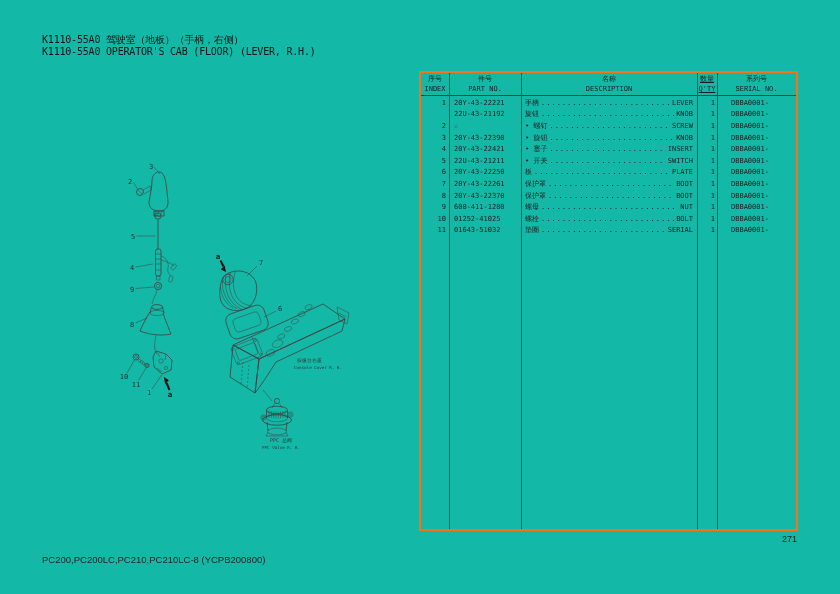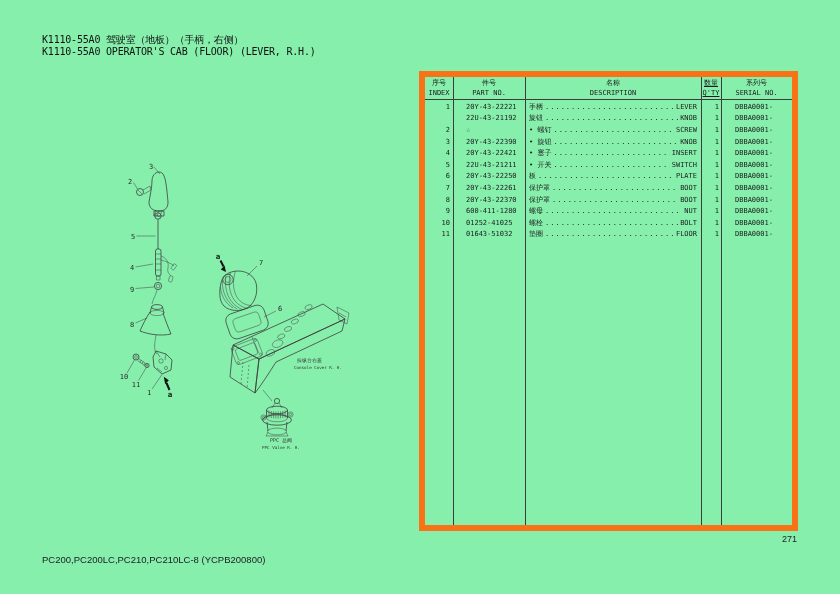--- a/index.html
+++ b/index.html
@@ -1,46 +1,46 @@
 <!DOCTYPE html>
 <html><head>
 <meta charset="utf-8">
 <style>
   * { margin:0; padding:0; box-sizing:border-box; }
   html,body { width:840px; height:594px; background:#e8e8e8; }
   .page {
-    position:relative; width:840px; height:594px; background:#86efac;
+    position:relative; width:840px; height:594px; background:#14b8a6;
     font-family:"DejaVu Sans Mono","Liberation Sans",sans-serif;
     color:#1c1c1c; overflow:hidden;
   }
   
   .title-block { position:absolute; left:42px; top:34px; }
   .title-line { font-size:10px; line-height:11.5px; letter-spacing:-0.2px; white-space:nowrap; color:#111; }
   
   .parts-table {
     position:absolute; left:419px; top:71px; width:379px; height:460px;
-    border:6px solid #f97316;
+    border:2px solid #f97316;
   }
   .vline { position:absolute; top:0; bottom:0; width:1px; background:#3c3c3c; }
   .vline.v1 { left:28px; } .vline.v2 { left:100px; }
   .vline.v3 { left:276px; } .vline.v4 { left:296px; }
   .thead {
     position:absolute; left:0; top:0; width:100%; height:23px;
     border-bottom:1px solid #3c3c3c; display:flex;
     font-size:7px; line-height:9.5px; text-align:center;
   }
   .th { padding-top:2px; }
   .th.h-idx { width:28px; } .th.h-part { width:72px; }
   .th.h-desc { width:176px; } .th.h-qty { width:20px;text-decoration:underline; }
-  .th.h-serial { flex:1; }
+  .th.h-serial { flex:1;font-family:Liberation Mono, monospace; }
   .tbody { position:absolute; left:0; top:24px; width:100%; }
   .t-row { display:flex; height:11.6px; align-items:center; font-size:7px; }
   .c { white-space:nowrap; overflow:hidden; }
   .c.idx   { width:28px; text-align:right; padding-right:3px; }
-  .c.part  { width:72px; padding-left:13px; }
+  .c.part  { width:72px; padding-left:5px; }
   .c.desc  { width:176px; padding:0 4px; display:flex; align-items:baseline; }
   .c.qty   { width:20px; text-align:right; padding-right:2px; }
   .c.serial{ flex:1; padding-left:14px; }
   .c.desc .zh { white-space:nowrap; }
   .c.desc .dots { flex:1; overflow:hidden; white-space:nowrap; letter-spacing:1px; margin:0 2px; }
   .c.desc .en { white-space:nowrap; }
   
   .footer-models {
     position:absolute; left:42px; top:534px; font-size:9.5px;
     font-family:"Liberation Sans",sans-serif; color:#222; white-space:nowrap;margin-top:20px;
@@ -375,21 +375,21 @@
       <div class="c qty">1</div>
       <div class="c serial">DBBA0001-</div>
     </div>
 
     <div class="t-row">
       <div class="c idx">11</div>
       <div class="c part">01643-51032</div>
       <div class="c desc">
         <span class="zh">垫圈</span>
         <span class="dots">................................................................................</span>
-        <span class="en">FLOOR</span>
+        <span class="en">SERIAL</span>
       </div>
       <div class="c qty">1</div>
       <div class="c serial">DBBA0001-</div>
     </div>
   </div>
   </div>
 
   <div class="footer-models">PC200,PC200LC,PC210,PC210LC-8 (YCPB200800)</div>
   <div class="page-number">271</div>
 

